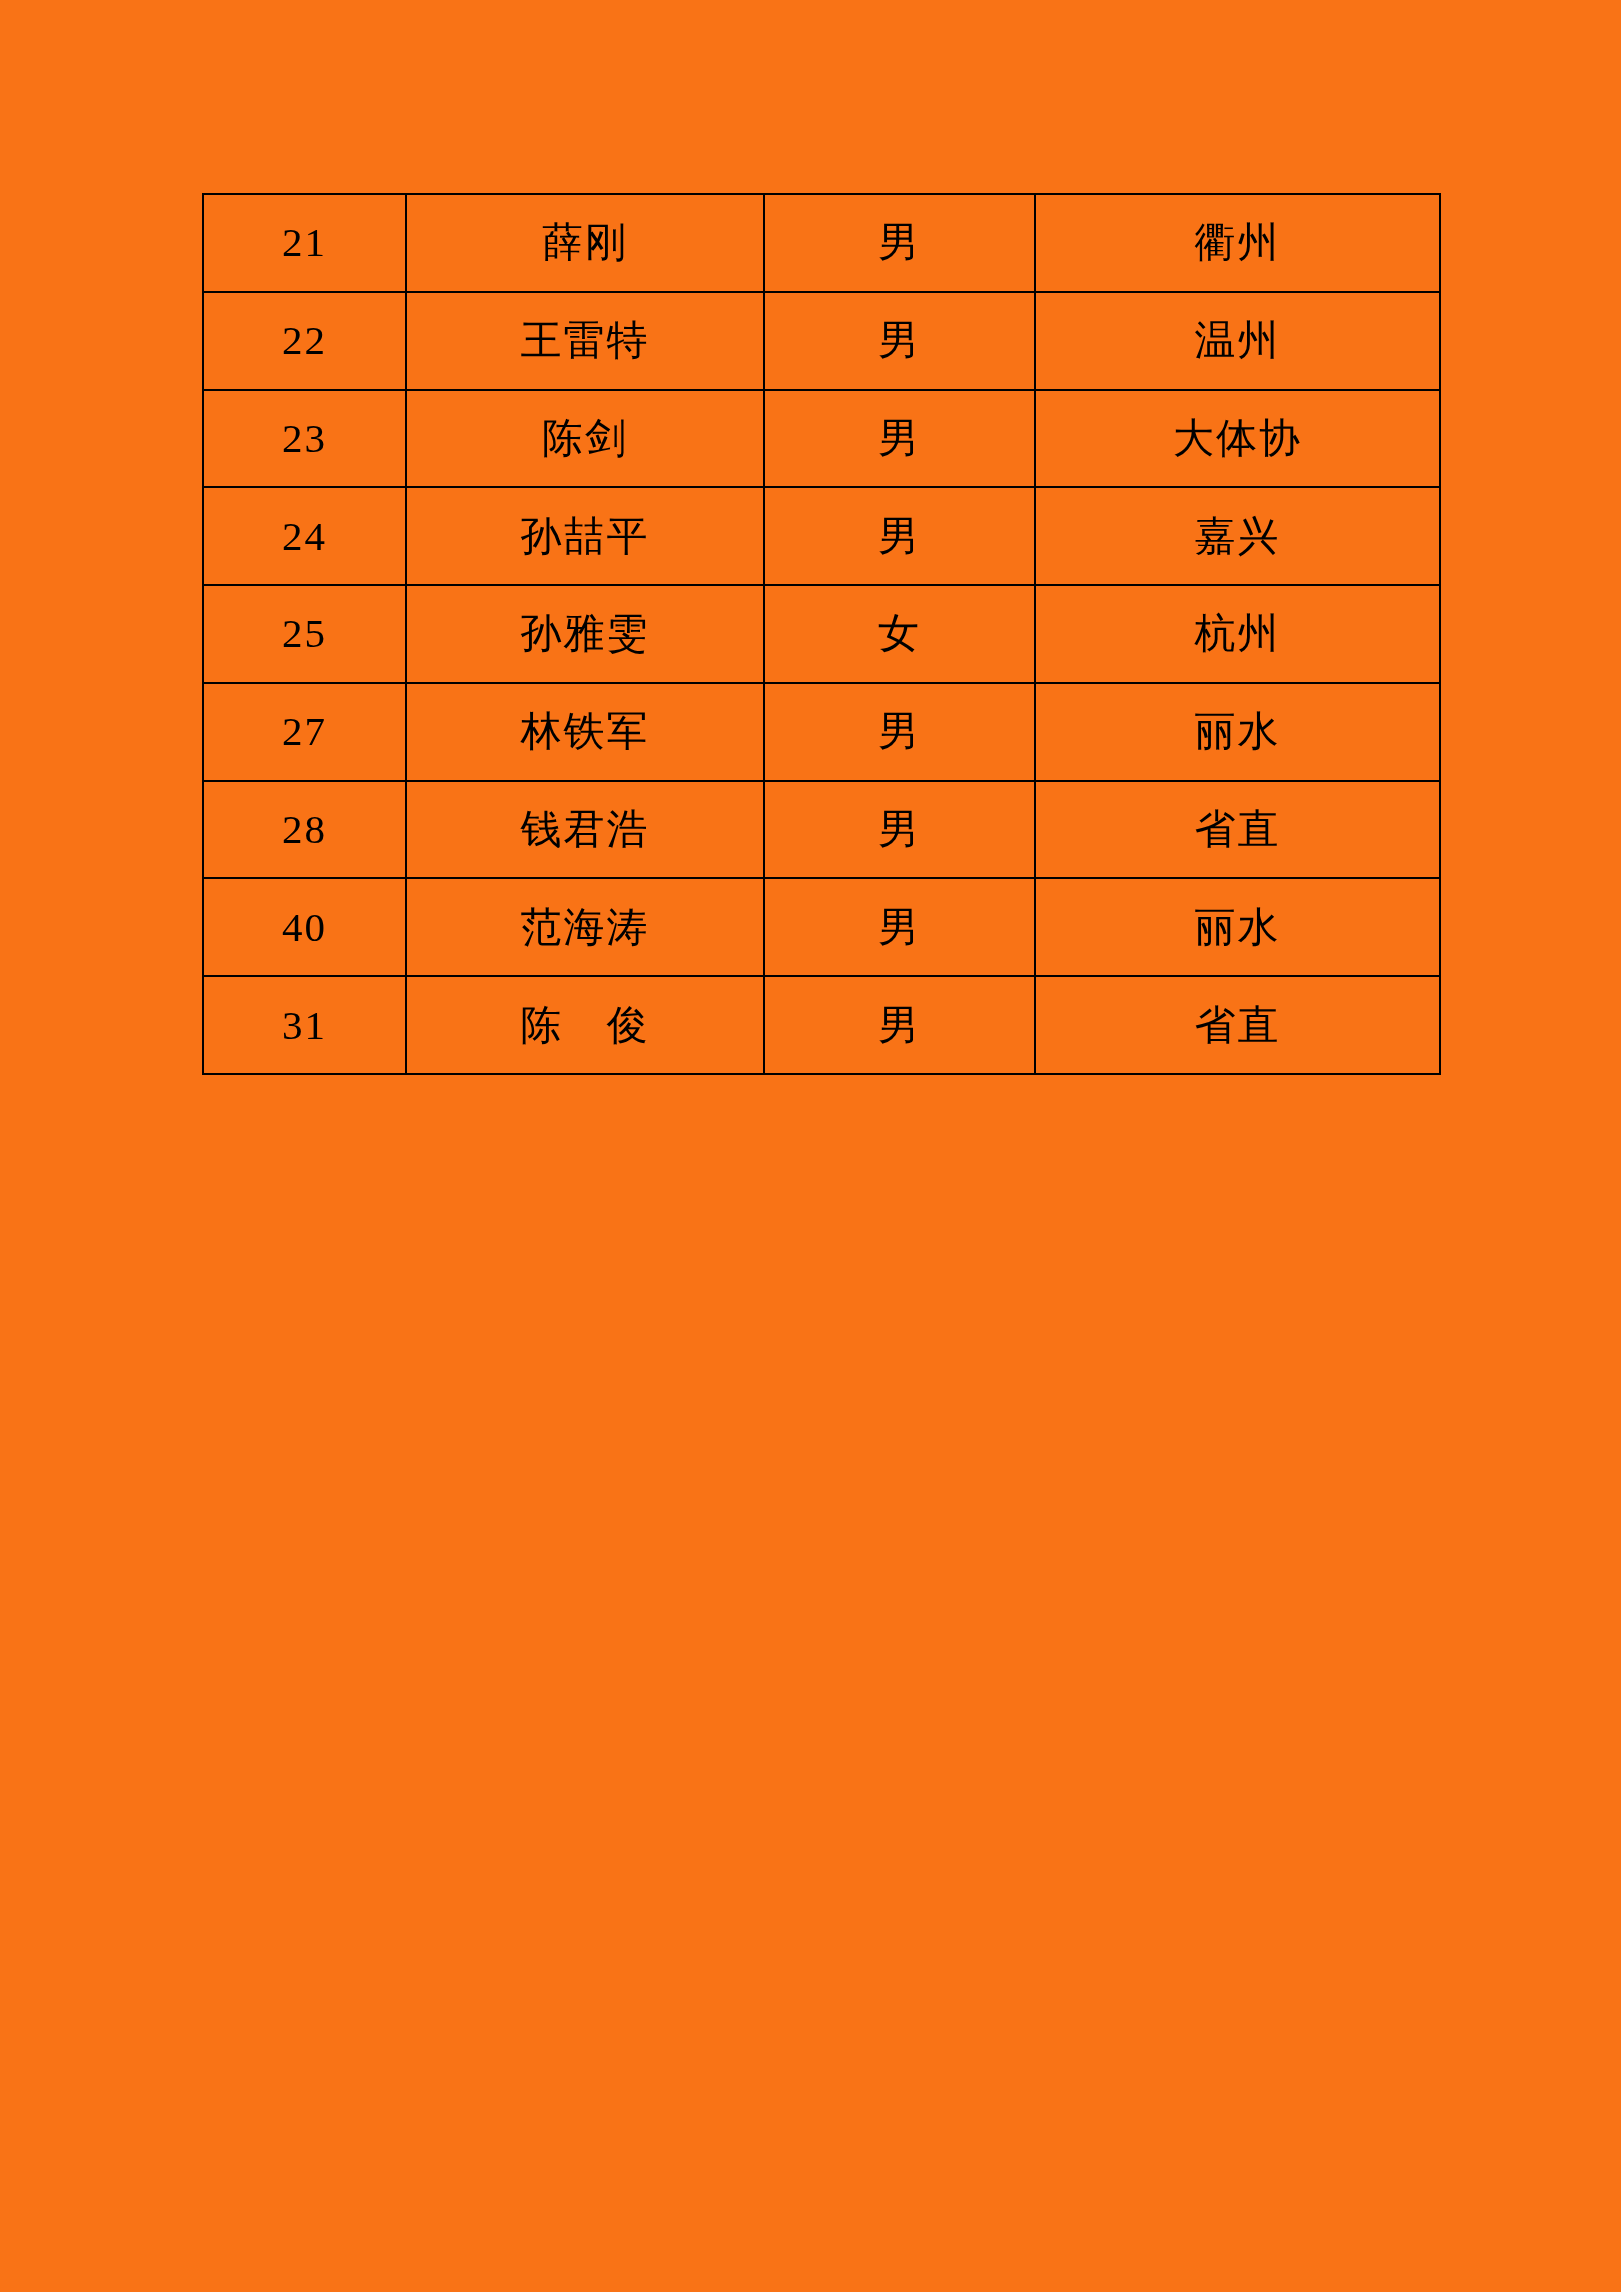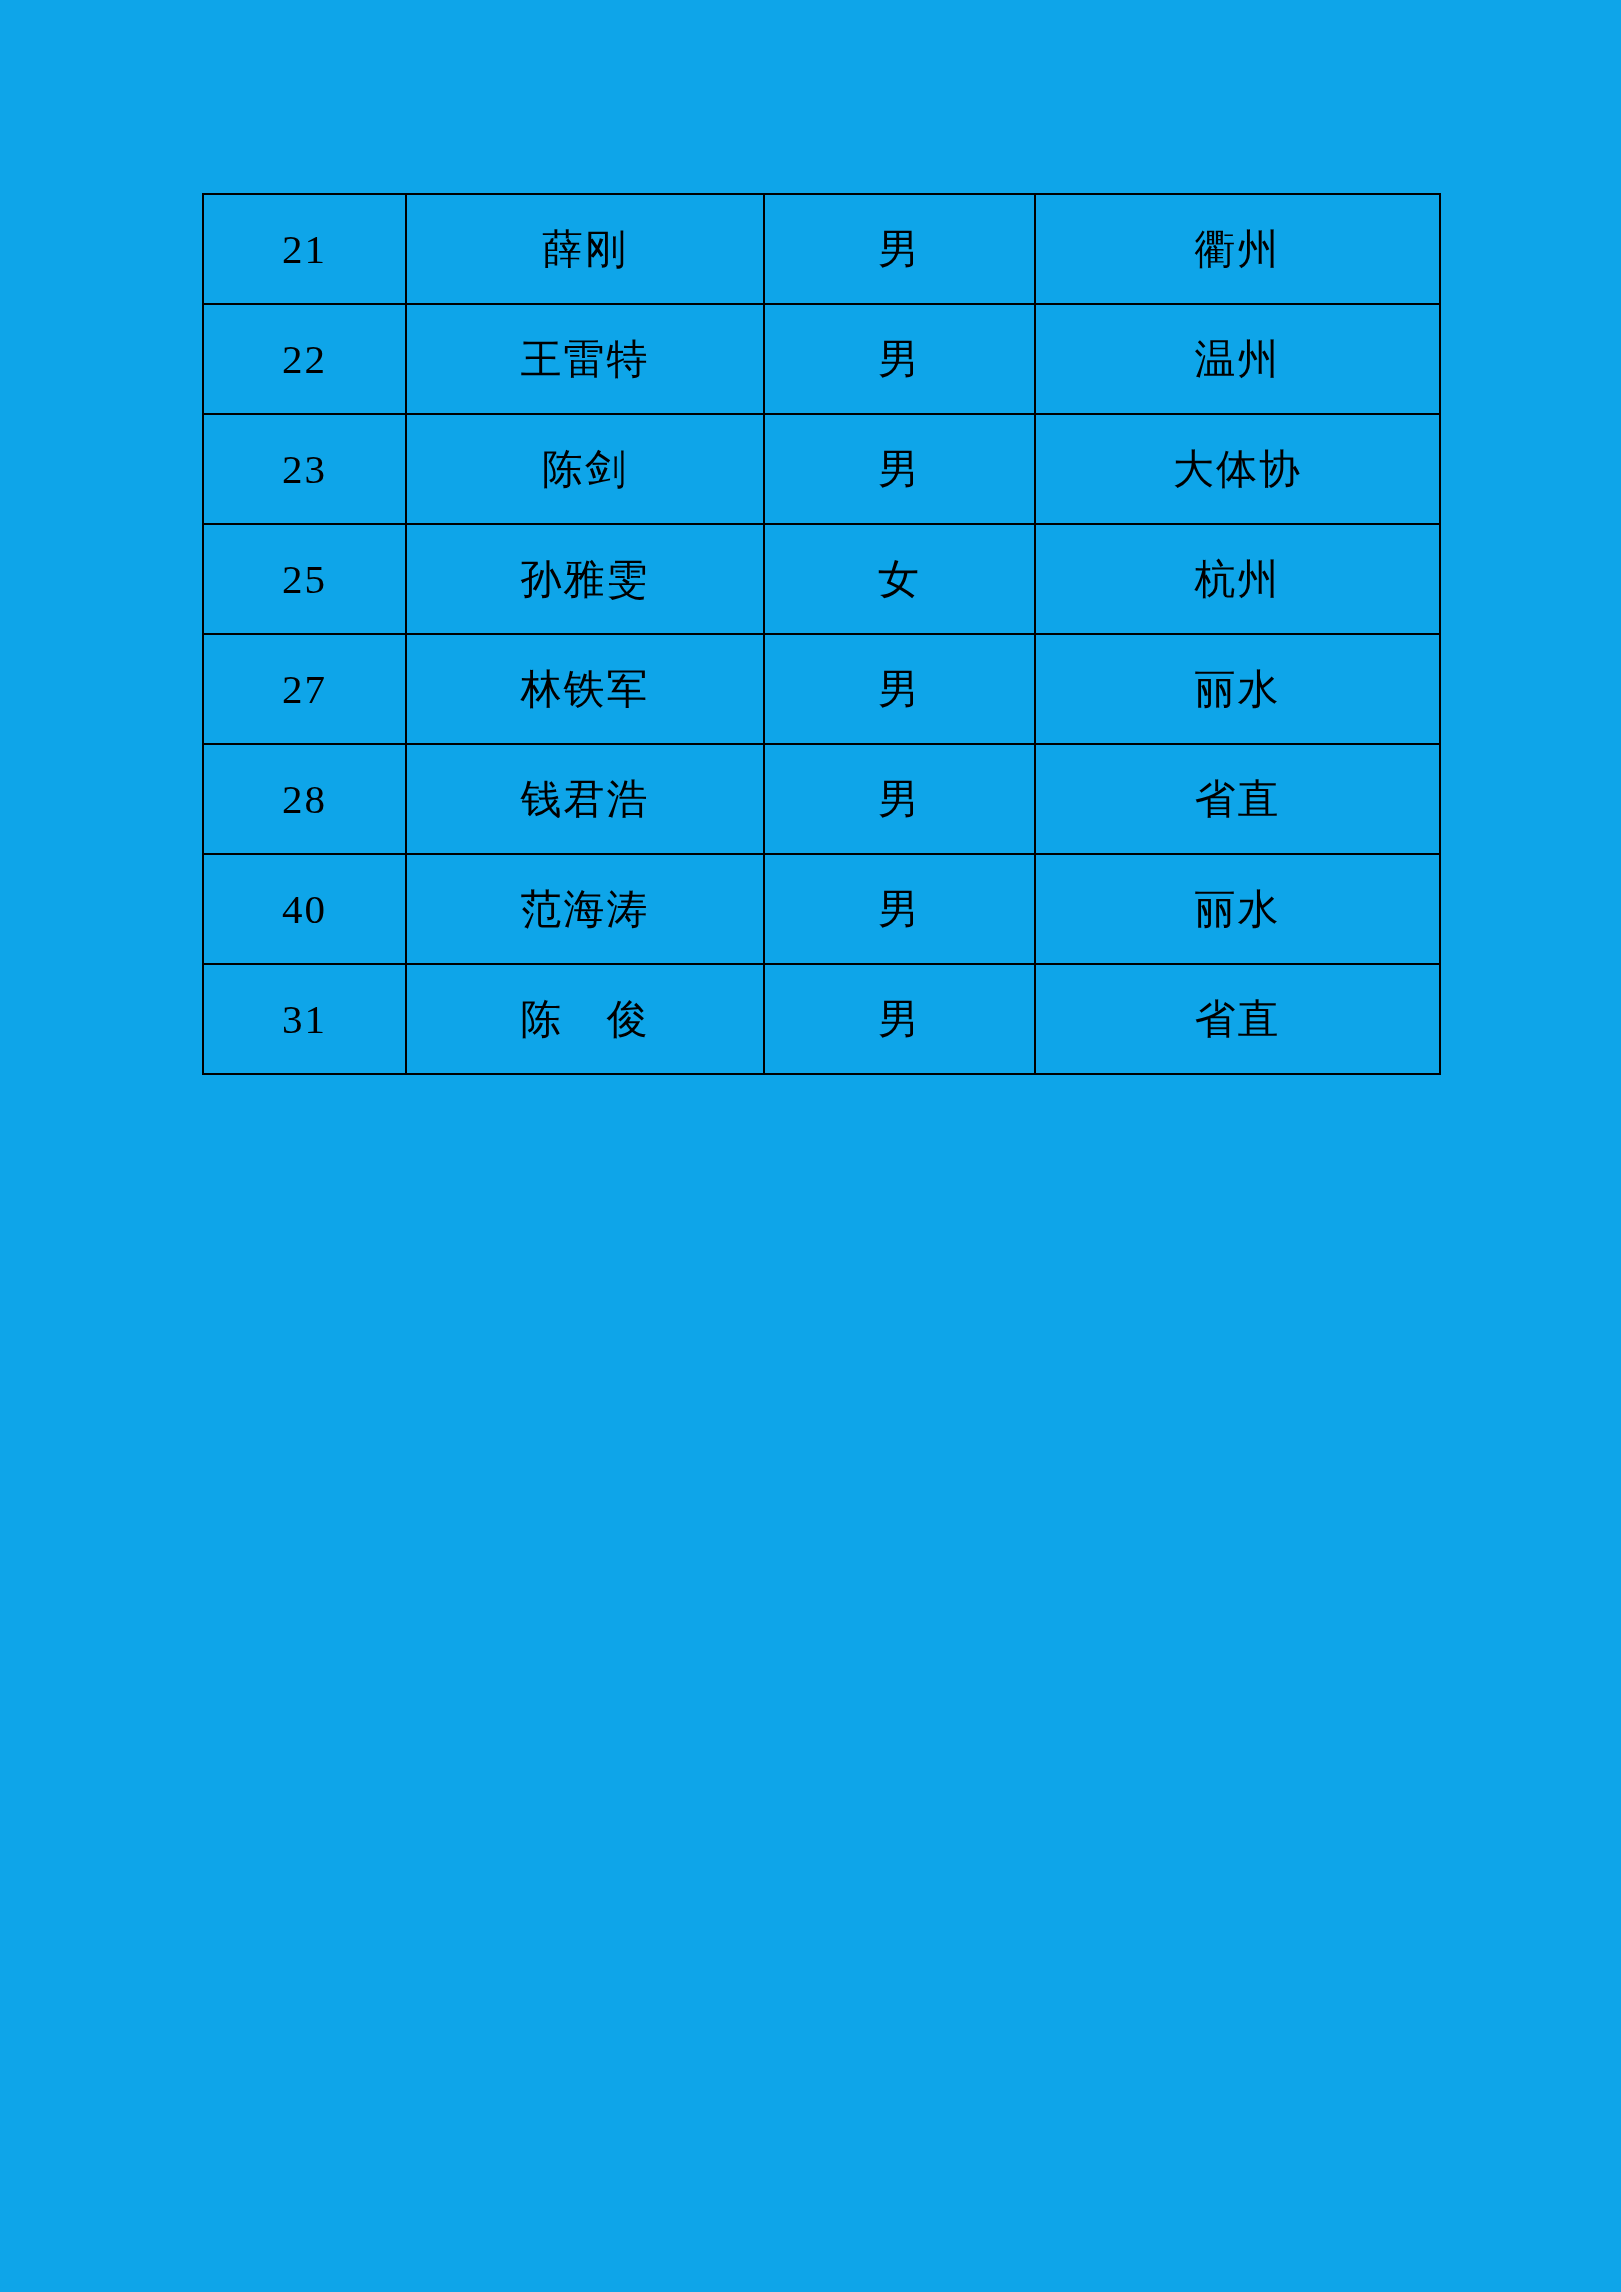--- a/index.html
+++ b/index.html
@@ -4,21 +4,21 @@
 <style>
   html, body {
     margin: 0;
     padding: 0;
     background: #ffffff;
   }
   .page {
     position: relative;
     width: 1621px;
     height: 2293px;
-    background: #0ea5e9;
+    background: #f97316;
     font-family: "Liberation Serif", "DejaVu Serif", serif;
     color: #000000;
     overflow: hidden;
     text-decoration: underline;
   }
   table.roster {
     position: absolute;
     left: 202px;
     top: 193px;
     width: 1236px;
@@ -67,20 +67,26 @@
     <td>男</td>
     <td>温州</td>
   </tr>
         <tr>
     <td>23</td>
     <td>陈剑</td>
     <td>男</td>
     <td>大体协</td>
   </tr>
         <tr>
+    <td>24</td>
+    <td>孙喆平</td>
+    <td>男</td>
+    <td>嘉兴</td>
+  </tr>
+        <tr>
     <td>25</td>
     <td>孙雅雯</td>
     <td>女</td>
     <td>杭州</td>
   </tr>
         <tr>
     <td>27</td>
     <td>林铁军</td>
     <td>男</td>
     <td>丽水</td>

